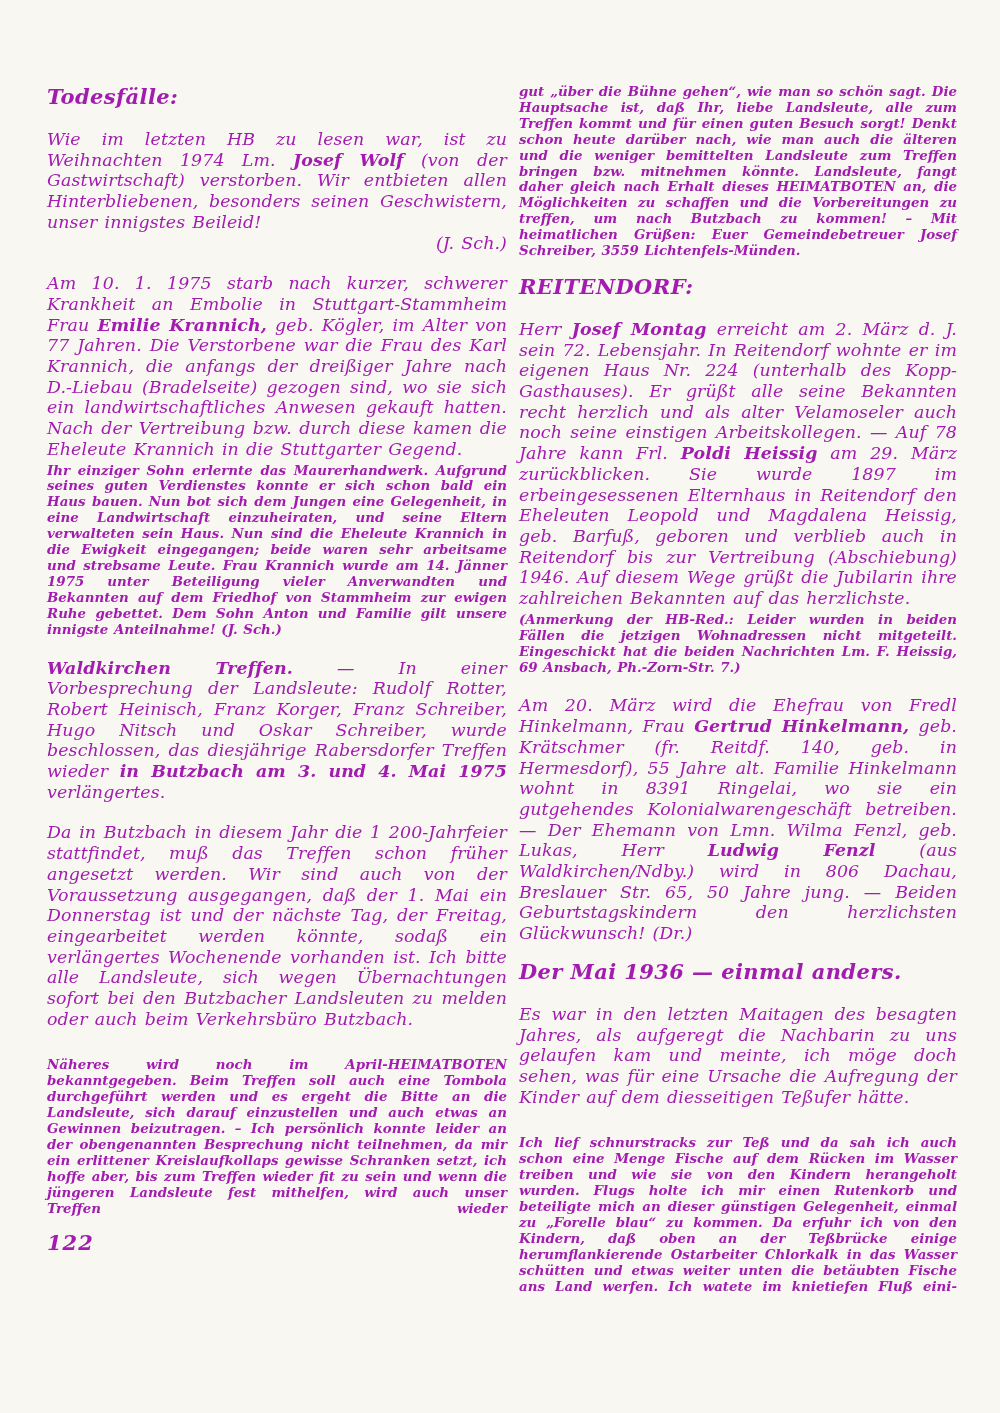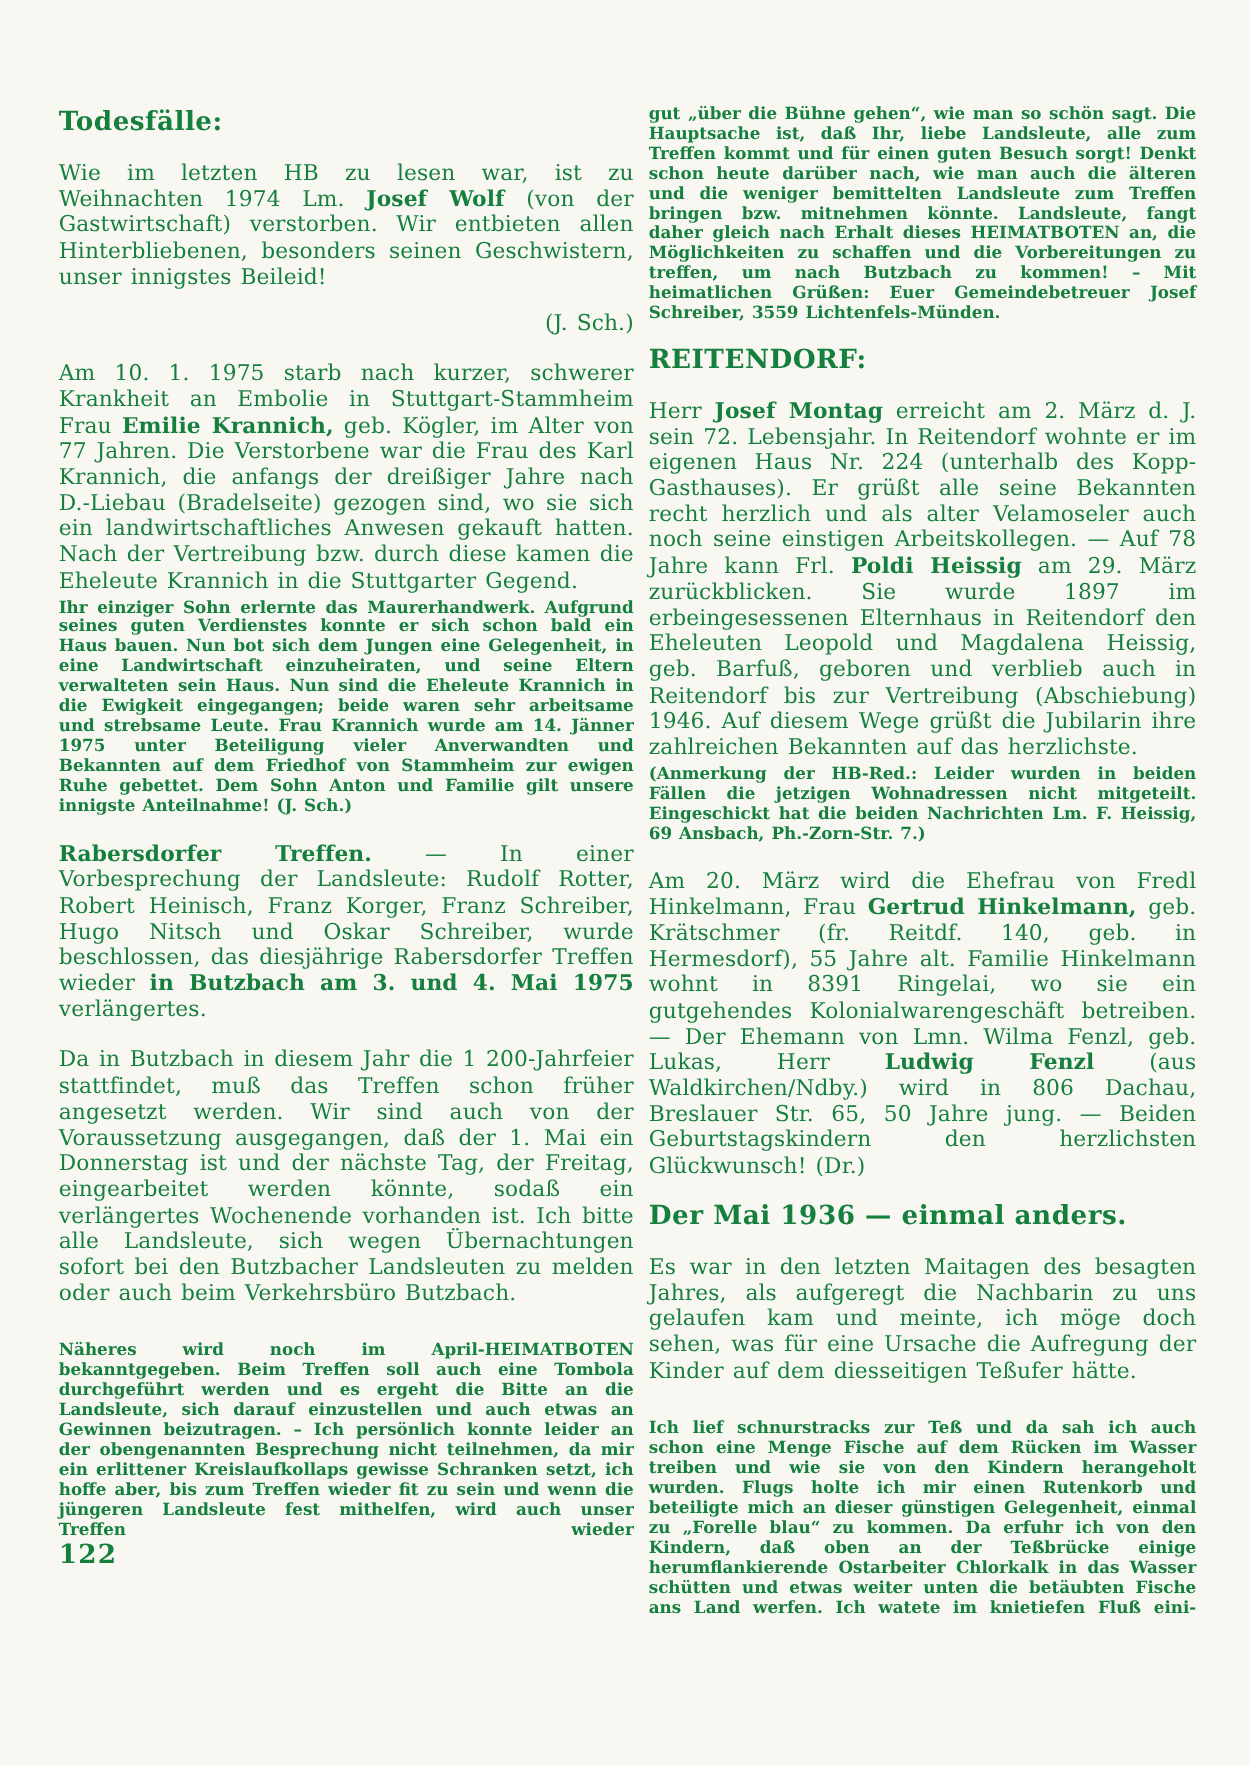--- a/index.html
+++ b/index.html
@@ -1,23 +1,24 @@
 <!DOCTYPE html>
 <html><head>
 <meta charset="utf-8">
 <style>
   html, body { margin: 0; padding: 0; }
   .page {
     position: relative;
     width: 1000px;
     height: 1413px;
     background: #f8f7f2;
-    color: #15803d;
+    color: #a21caf;
     font-family: "DejaVu Serif", serif;
     overflow: hidden;
+    font-style: italic;
   }
   .columns {
     position: absolute;
     top: 84px;
     left: 47px;
     display: flex;
     gap: 12px;
   }
   .col-left  { width: 460px; }
   .col-right { width: 438px; }
@@ -40,21 +41,21 @@
   .para-small {
     font-size: 13.4px;
     line-height: 15.9px;
     font-weight: bold;
     text-align: justify;
     word-spacing: 1px;
     margin-top: 3px;
   }
   .byline {
     text-align: right;
-    margin-top: 16px;
+    margin-top: 0;
   }
   .cont { text-align-last: justify; margin-top: 28px; }
   .bold { font-weight: bold; }
   .page-number {
     position: absolute;
     left: 47px;
     top: 1230px;
     font-size: 21px;
     font-weight: bold;
     letter-spacing: 1px;
@@ -64,21 +65,21 @@
 <body>
 
 <div class="page">
   <div class="columns">
     <div class="col-left">
         <div class="blk heading"><span class="bold">Todesfälle:</span></div>
         <div class="blk para"><span>Wie im letzten HB zu lesen war, ist zu Weihnachten 1974 Lm. </span><span class="bold">Josef Wolf</span><span> (von der Gastwirtschaft) verstorben. Wir entbieten allen Hinterbliebenen, besonders seinen Geschwistern, unser innigstes Beileid!</span></div>
         <div class="blk para byline"><span>(J. Sch.)</span></div>
         <div class="blk para"><span>Am 10. 1. 1975 starb nach kurzer, schwerer Krankheit an Embolie in Stuttgart-Stammheim Frau </span><span class="bold">Emilie Krannich,</span><span> geb. Kögler, im Alter von 77 Jahren. Die Verstorbene war die Frau des Karl Krannich, die anfangs der dreißiger Jahre nach D.-Liebau (Bradelseite) gezogen sind, wo sie sich ein landwirtschaftliches Anwesen gekauft hatten. Nach der Vertreibung bzw. durch diese kamen die Eheleute Krannich in die Stuttgarter Gegend.</span></div>
         <div class="blk para-small"><span>Ihr einziger Sohn erlernte das Maurerhandwerk. Aufgrund seines guten Verdienstes konnte er sich schon bald ein Haus bauen. Nun bot sich dem Jungen eine Gelegenheit, in eine Landwirtschaft einzuheiraten, und seine Eltern verwalteten sein Haus. Nun sind die Eheleute Krannich in die Ewigkeit eingegangen; beide waren sehr arbeitsame und strebsame Leute. Frau Krannich wurde am 14. Jänner 1975 unter Beteiligung vieler Anverwandten und Bekannten auf dem Friedhof von Stammheim zur ewigen Ruhe gebettet. Dem Sohn Anton und Familie gilt unsere innigste Anteilnahme! (J. Sch.)</span></div>
-        <div class="blk para"><span class="bold">Rabersdorfer Treffen.</span><span> — In einer Vorbesprechung der Landsleute: Rudolf Rotter, Robert Heinisch, Franz Korger, Franz Schreiber, Hugo Nitsch und Oskar Schreiber, wurde beschlossen, das diesjährige Rabersdorfer Treffen wieder </span><span class="bold">in Butzbach am 3. und 4. Mai 1975</span><span> verlängertes.</span></div>
+        <div class="blk para"><span class="bold">Waldkirchen Treffen.</span><span> — In einer Vorbesprechung der Landsleute: Rudolf Rotter, Robert Heinisch, Franz Korger, Franz Schreiber, Hugo Nitsch und Oskar Schreiber, wurde beschlossen, das diesjährige Rabersdorfer Treffen wieder </span><span class="bold">in Butzbach am 3. und 4. Mai 1975</span><span> verlängertes.</span></div>
         <div class="blk para"><span>Da in Butzbach in diesem Jahr die 1 200-Jahrfeier stattfindet, muß das Treffen schon früher angesetzt werden. Wir sind auch von der Voraussetzung ausgegangen, daß der 1. Mai ein Donnerstag ist und der nächste Tag, der Freitag, eingearbeitet werden könnte, sodaß ein verlängertes Wochenende vorhanden ist. Ich bitte alle Landsleute, sich wegen Übernachtungen sofort bei den Butzbacher Landsleuten zu melden oder auch beim Verkehrsbüro Butzbach.</span></div>
         <div class="blk para-small cont"><span>Näheres wird noch im April-HEIMATBOTEN bekanntgegeben. Beim Treffen soll auch eine Tombola durchgeführt werden und es ergeht die Bitte an die Landsleute, sich darauf einzustellen und auch etwas an Gewinnen beizutragen. – Ich persönlich konnte leider an der obengenannten Besprechung nicht teilnehmen, da mir ein erlittener Kreislaufkollaps gewisse Schranken setzt, ich hoffe aber, bis zum Treffen wieder fit zu sein und wenn die jüngeren Landsleute fest mithelfen, wird auch unser Treffen wieder</span></div>
       </div>
     <div class="col-right">
         <div class="blk para-small"><span>gut „über die Bühne gehen“, wie man so schön sagt. Die Hauptsache ist, daß Ihr, liebe Landsleute, alle zum Treffen kommt und für einen guten Besuch sorgt! Denkt schon heute darüber nach, wie man auch die älteren und die weniger bemittelten Landsleute zum Treffen bringen bzw. mitnehmen könnte. Landsleute, fangt daher gleich nach Erhalt dieses HEIMATBOTEN an, die Möglichkeiten zu schaffen und die Vorbereitungen zu treffen, um nach Butzbach zu kommen! – Mit heimatlichen Grüßen: Euer Gemeindebetreuer Josef Schreiber, 3559 Lichtenfels-Münden.</span></div>
         <div class="blk heading"><span class="bold">REITENDORF:</span></div>
         <div class="blk para"><span>Herr </span><span class="bold">Josef Montag</span><span> erreicht am 2. März d. J. sein 72. Lebensjahr. In Reitendorf wohnte er im eigenen Haus Nr. 224 (unterhalb des Kopp-Gasthauses). Er grüßt alle seine Bekannten recht herzlich und als alter Velamoseler auch noch seine einstigen Arbeitskollegen. — Auf 78 Jahre kann Frl. </span><span class="bold">Poldi Heissig</span><span> am 29. März zurückblicken. Sie wurde 1897 im erbeingesessenen Elternhaus in Reitendorf den Eheleuten Leopold und Magdalena Heissig, geb. Barfuß, geboren und verblieb auch in Reitendorf bis zur Vertreibung (Abschiebung) 1946. Auf diesem Wege grüßt die Jubilarin ihre zahlreichen Bekannten auf das herzlichste.</span></div>
         <div class="blk para-small"><span>(Anmerkung der HB-Red.: Leider wurden in beiden Fällen die jetzigen Wohnadressen nicht mitgeteilt. Eingeschickt hat die beiden Nachrichten Lm. F. Heissig, 69 Ansbach, Ph.-Zorn-Str. 7.)</span></div>
         <div class="blk para"><span>Am 20. März wird die Ehefrau von Fredl Hinkelmann, Frau </span><span class="bold">Gertrud Hinkelmann,</span><span> geb. Krätschmer (fr. Reitdf. 140, geb. in Hermesdorf), 55 Jahre alt. Familie Hinkelmann wohnt in 8391 Ringelai, wo sie ein gutgehendes Kolonialwarengeschäft betreiben. — Der Ehemann von Lmn. Wilma Fenzl, geb. Lukas, Herr </span><span class="bold">Ludwig Fenzl</span><span> (aus Waldkirchen/Ndby.) wird in 806 Dachau, Breslauer Str. 65, 50 Jahre jung. — Beiden Geburtstagskindern den herzlichsten Glückwunsch! (Dr.)</span></div>
         <div class="blk heading"><span class="bold">Der Mai 1936 — einmal anders.</span></div>

